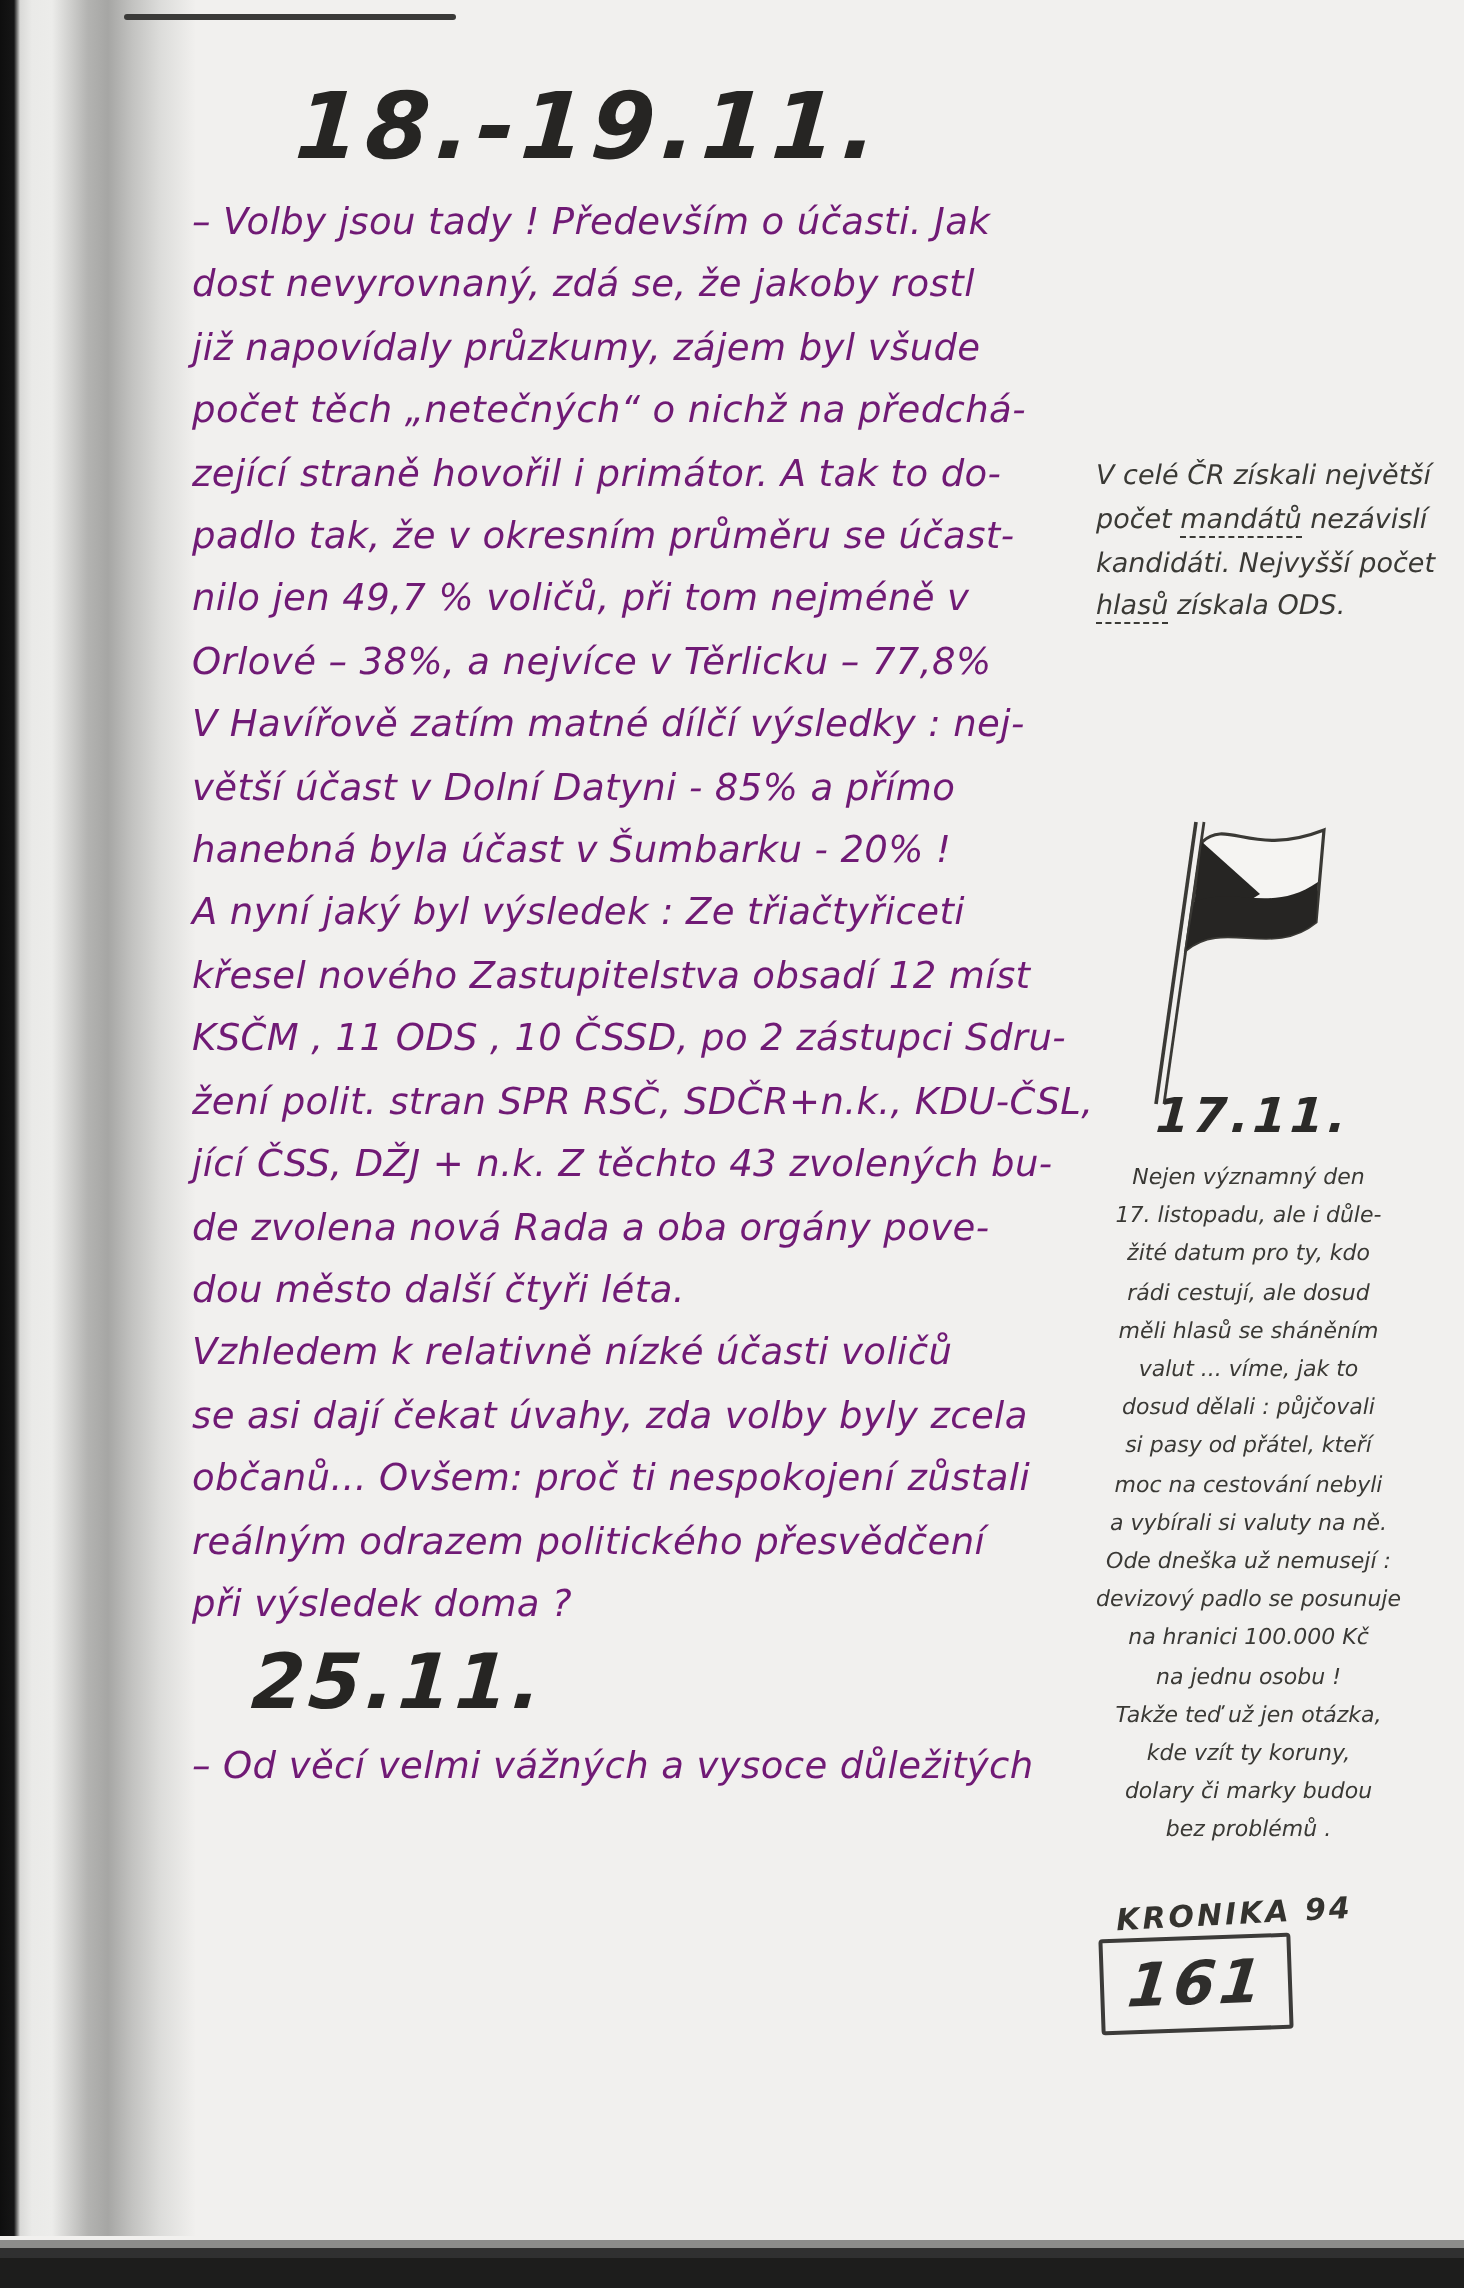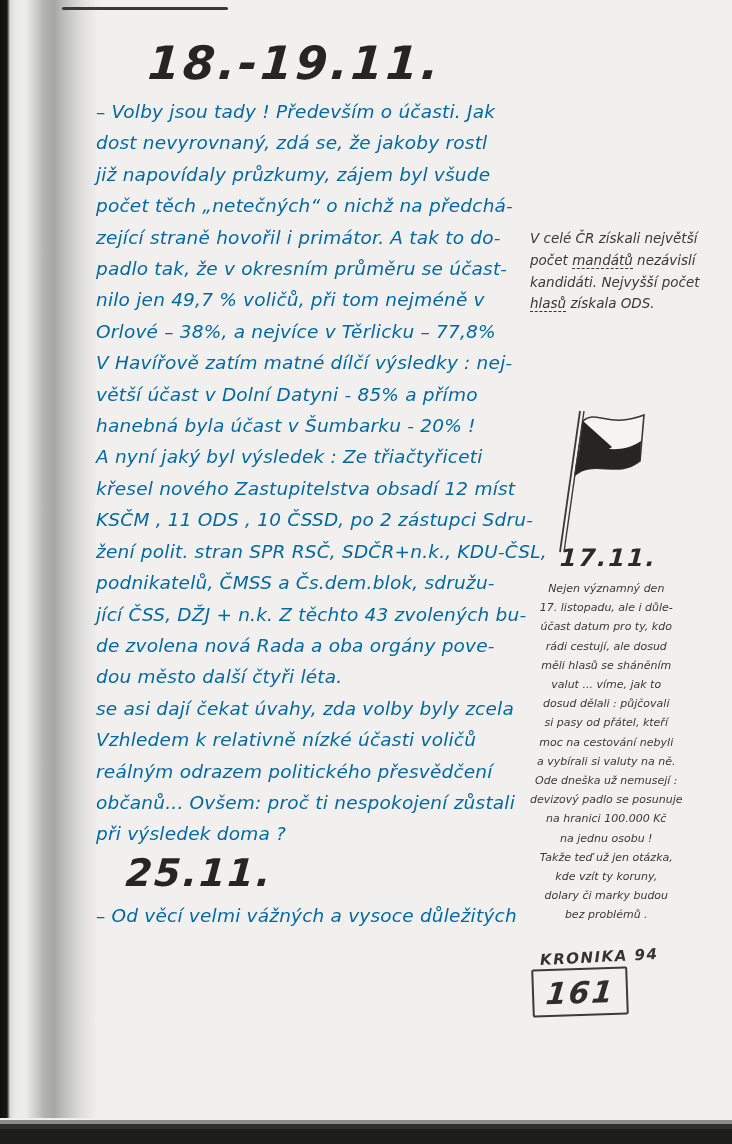--- a/index.html
+++ b/index.html
@@ -40,24 +40,24 @@
     font-size:46px;line-height:50px;font-weight:bold;font-style:italic;
     letter-spacing:3px;color:#262523;transform:skewX(-4deg);
   }
   .heading2{
     margin:2px 0 6px 30px;
     font-size:38px;line-height:42px;font-weight:bold;font-style:italic;
     letter-spacing:2px;color:#262523;transform:skewX(-4deg);
   }
   .body-lines .hw-line{
     font-size:18.5px;line-height:31.4px;font-style:italic;
-    white-space:nowrap;color:#0369a1;letter-spacing:0.2px;
+    white-space:nowrap;color:#701a75;letter-spacing:0.2px;
   }
 
-  .margin-col{position:absolute;left:528px;top:0;width:176px;height:1012px;}
+  .margin-col{position:absolute;left:546px;top:0;width:176px;height:1012px;}
   .note{position:absolute;left:2px;font-style:italic;color:#3a3935;}
   .note .hw-line{white-space:nowrap;}
   .note1{top:228px;font-size:13.5px;line-height:21.8px;}
   .note2{top:579px;font-size:11px;line-height:19.2px;text-align:center;}
   .dashed{text-decoration:none;border-bottom:1.6px dashed #3a3935;text-align:right;}
 
   .flag{position:absolute;left:14px;top:405px;}
   .date17{
     position:absolute;left:32px;top:544px;
     font-size:24px;font-weight:bold;font-style:italic;letter-spacing:2px;
@@ -100,28 +100,27 @@
         <div class="hw-line">padlo tak, že v okresním průměru se účast-</div>
         <div class="hw-line">nilo jen 49,7 % voličů, při tom nejméně v</div>
         <div class="hw-line">Orlové – 38%, a nejvíce v Těrlicku – 77,8%</div>
         <div class="hw-line">V Havířově zatím matné dílčí výsledky : nej-</div>
         <div class="hw-line">větší účast v Dolní Datyni - 85% a přímo</div>
         <div class="hw-line">hanebná byla účast v Šumbarku - 20% !</div>
         <div class="hw-line">A nyní jaký byl výsledek : Ze třiačtyřiceti</div>
         <div class="hw-line">křesel nového Zastupitelstva obsadí 12 míst</div>
         <div class="hw-line">KSČM , 11 ODS , 10 ČSSD, po 2 zástupci Sdru-</div>
         <div class="hw-line">žení polit. stran SPR RSČ, SDČR+n.k., KDU-ČSL,</div>
-        <div class="hw-line">podnikatelů, ČMSS a Čs.dem.blok, sdružu-</div>
         <div class="hw-line">jící ČSS, DŽJ + n.k. Z těchto 43 zvolených bu-</div>
         <div class="hw-line">de zvolena nová Rada a oba orgány pove-</div>
         <div class="hw-line">dou město další čtyři léta.</div>
+        <div class="hw-line">Vzhledem k relativně nízké účasti voličů</div>
         <div class="hw-line">se asi dají čekat úvahy, zda volby byly zcela</div>
-        <div class="hw-line">Vzhledem k relativně nízké účasti voličů</div>
+        <div class="hw-line">občanů... Ovšem: proč ti nespokojení zůstali</div>
         <div class="hw-line">reálným odrazem politického přesvědčení</div>
-        <div class="hw-line">občanů... Ovšem: proč ti nespokojení zůstali</div>
         <div class="hw-line">při výsledek doma ?</div>
       </div>
     <h2 class="heading2">25.11.</h2>
     <div class="body-lines">
         <div class="hw-line">– Od věcí velmi vážných a vysoce důležitých</div>
       </div>
   </div>
 
   <div class="margin-col">
 
@@ -142,21 +141,21 @@
       <path d="M41,16 L35,64 L70,42 Z" fill="#262523"></path>
 
       <path d="M37,46 C58,38 76,52 99,36 L98,56 C76,74 52,54 33,70 Z" fill="#262523"></path>
     </svg>
 
     <div class="date17">17.11.</div>
 
     <div class="note note2">
         <div class="hw-line">Nejen významný den</div>
         <div class="hw-line">17. listopadu, ale i důle-</div>
-        <div class="hw-line">účast datum pro ty, kdo</div>
+        <div class="hw-line">žité datum pro ty, kdo</div>
         <div class="hw-line">rádi cestují, ale dosud</div>
         <div class="hw-line">měli hlasů se sháněním</div>
         <div class="hw-line">valut ... víme, jak to</div>
         <div class="hw-line">dosud dělali : půjčovali</div>
         <div class="hw-line">si pasy od přátel, kteří</div>
         <div class="hw-line">moc na cestování nebyli</div>
         <div class="hw-line">a vybírali si valuty na ně.</div>
         <div class="hw-line">Ode dneška už nemusejí :</div>
         <div class="hw-line">devizový padlo se posunuje</div>
         <div class="hw-line">na hranici 100.000 Kč</div>

